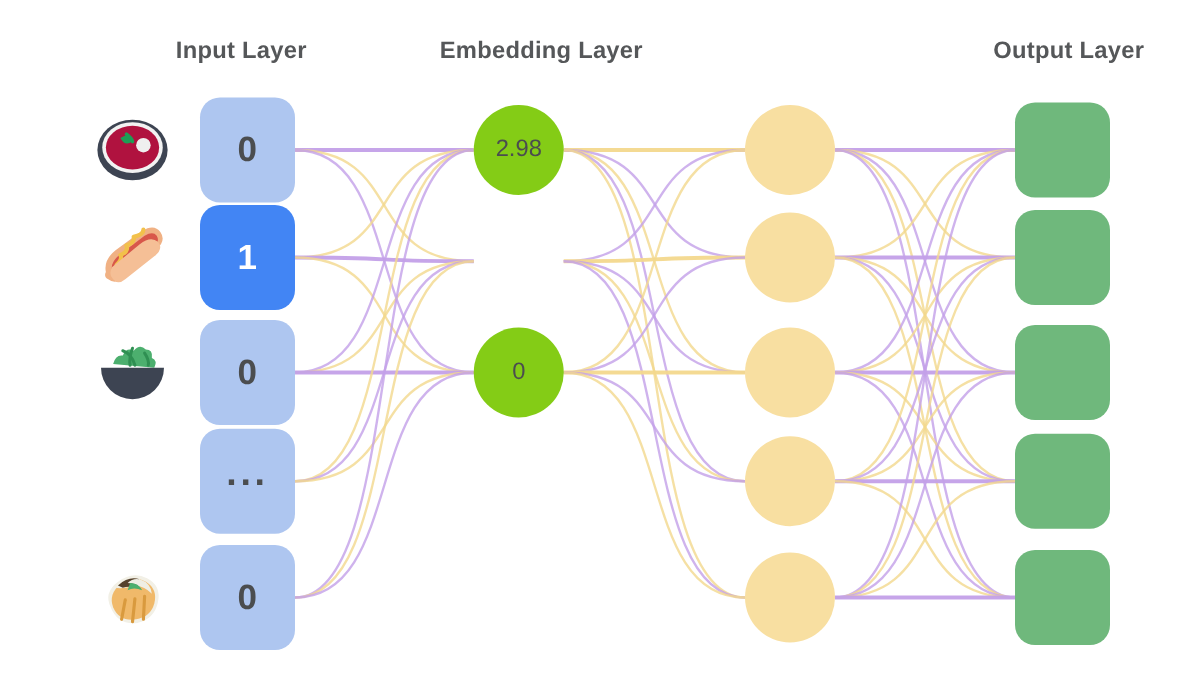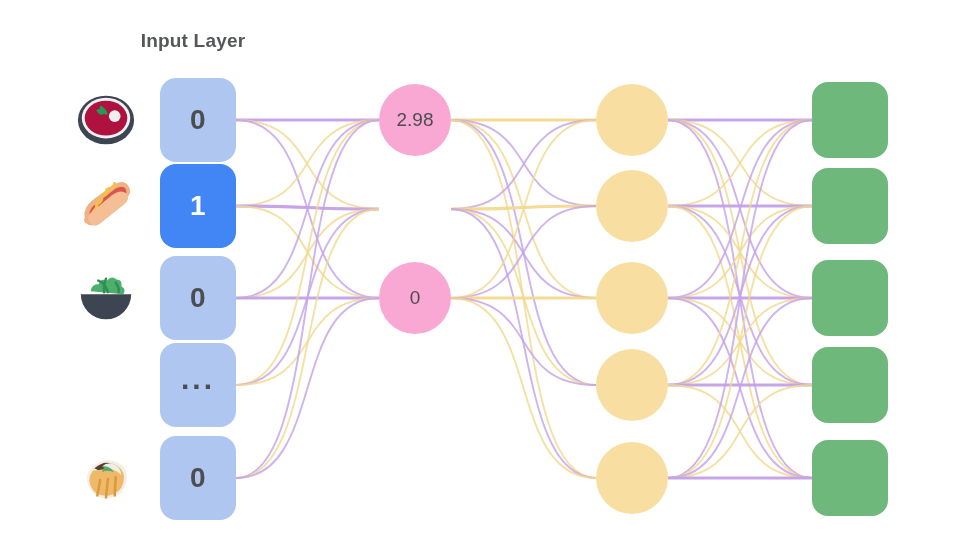--- a/index.html
+++ b/index.html
@@ -68,21 +68,21 @@
     position: absolute;
     width: 62px;
     height: 62px;
     transform: translate(-50%, -50%);
   }
   .food-icon svg { display: block; width: 62px; height: 62px; }
   .embed-node {
     width: 72px;
     height: 72px;
     border-radius: 50%;
-    background: #f9a8d4;
+    background: #84cc16;
     color: #4b4d4f;
     font-size: 19px;
     font-weight: normal;
   }
   .hidden-node {
     width: 72px;
     height: 72px;
     border-radius: 50%;
     background: #f8dfa1;
   }
@@ -150,20 +150,22 @@
       <path d="M668,385 C757.28,385 722.72,385 812,385" stroke="#c3a0e8" fill="none" stroke-width="3.2" stroke-opacity="0.95"></path>
       <path d="M668,385 C757.28,385 722.72,478 812,478" stroke="#f3d88d" fill="none" stroke-width="1.9" stroke-opacity="0.8"></path>
       <path d="M668,478 C757.28,478 722.72,120 812,120" stroke="#c3a0e8" fill="none" stroke-width="1.9" stroke-opacity="0.8"></path>
       <path d="M668,478 C757.28,478 722.72,206 812,206" stroke="#f3d88d" fill="none" stroke-width="1.9" stroke-opacity="0.8"></path>
       <path d="M668,478 C757.28,478 722.72,298 812,298" stroke="#c3a0e8" fill="none" stroke-width="1.9" stroke-opacity="0.8"></path>
       <path d="M668,478 C757.28,478 722.72,385 812,385" stroke="#f3d88d" fill="none" stroke-width="1.9" stroke-opacity="0.8"></path>
       <path d="M668,478 C757.28,478 722.72,478 812,478" stroke="#c3a0e8" fill="none" stroke-width="3.2" stroke-opacity="0.95"></path>
     </svg>
 
   <div class="layer-title" style="left:193px; top:30px;">Input Layer</div>
+  <div class="layer-title" style="left:433px; top:30px;">Embedding Layer</div>
+  <div class="layer-title" style="left:855px; top:30px;">Output Layer</div>
 
   <div class="food-icon" style="left:106px; top:120px;">
     <svg viewBox="0 0 64 64">
       <ellipse cx="32" cy="32" rx="29" ry="25" fill="#3d4452"></ellipse>
       <ellipse cx="32" cy="30" rx="25" ry="21" fill="#f2f2f2"></ellipse>
       <ellipse cx="32" cy="30" rx="22" ry="18" fill="#b0123f"></ellipse>
       <path d="M22 22 q8 -5 11 2 q-7 6 -11 -2 z" fill="#1f9d55"></path>
       <path d="M27 19 q4 3 5 6" stroke="#1f9d55" stroke-width="3" fill="none" stroke-linecap="round"></path>
       <ellipse cx="41" cy="28" rx="6" ry="6" fill="#efefef"></ellipse>
     </svg>

